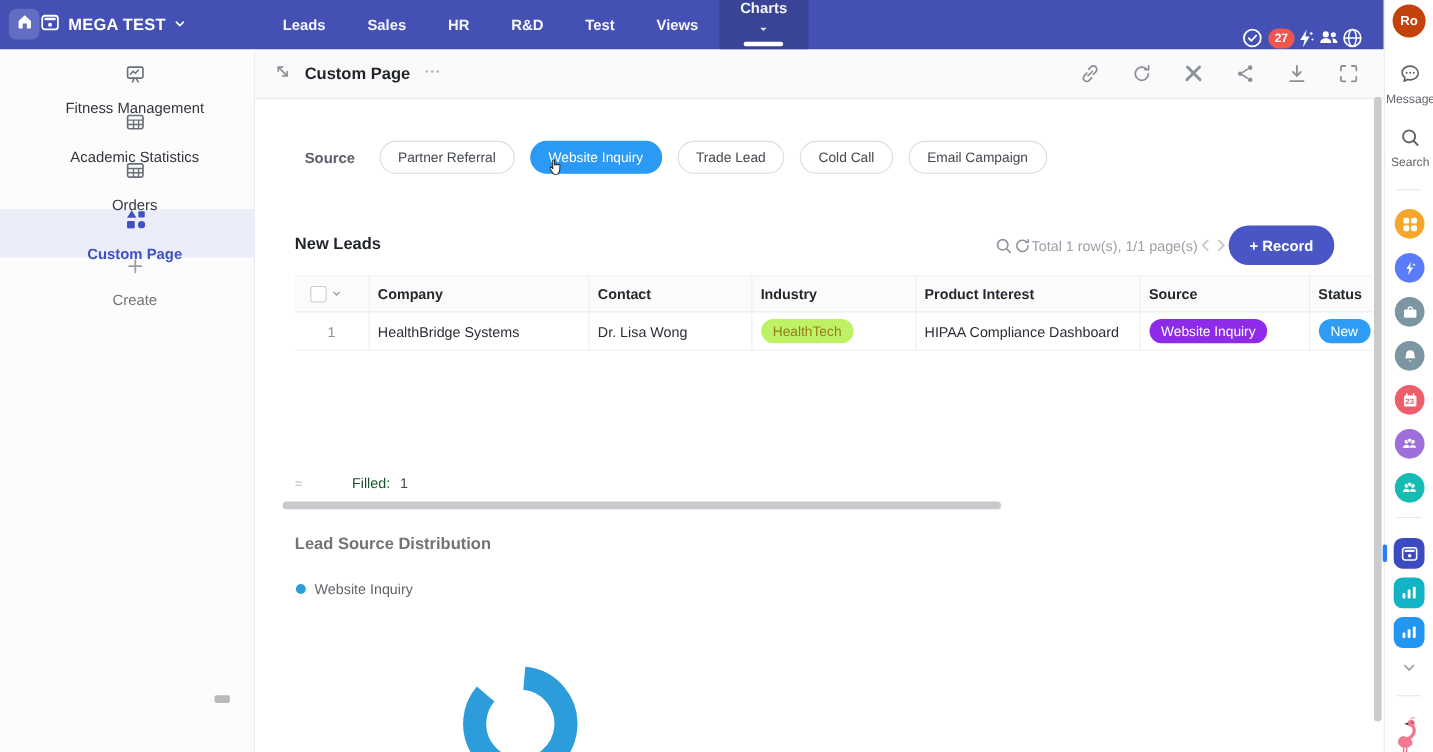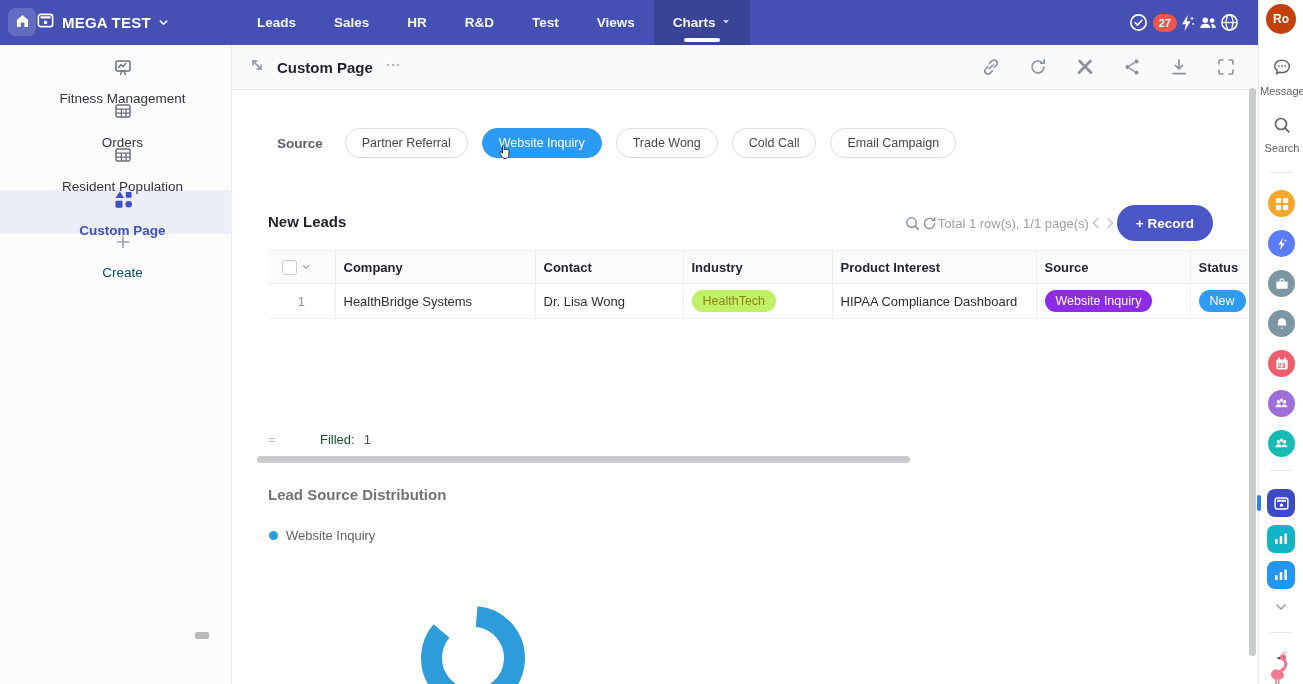--- a/index.html
+++ b/index.html
@@ -9,24 +9,24 @@
 
   
   .navbar { position:absolute; left:0; top:0; width:1258px; height:45px; background:#4450B4; }
   .home-btn { position:absolute; left:8px; top:8px; width:28px; height:28px; border-radius:7px;
     background:rgba(255,255,255,.16); display:flex; align-items:center; justify-content:center; cursor:pointer; }
   .ws { position:absolute; left:36px; top:0; height:45px; display:flex; align-items:center; gap:7px; cursor:pointer; }
   .ws-name { color:#fff; font-size:15px; font-weight:700; letter-spacing:.2px; }
   .nav-tabs { position:absolute; left:238px; top:0; height:45px; display:flex; }
   .nav-tab { height:45px; padding:0 19px; display:flex; align-items:center; gap:5px;
     color:rgba(255,255,255,.95); font-size:13.5px; font-weight:700; cursor:pointer; position:relative; }
-  .nav-tab.active { background:#3A4496; }
+  .nav-tab.active { background:#3A4496;flex-direction:column; }
   .nav-tab.active::after { content:""; position:absolute; left:50%; transform:translateX(-50%);
     bottom:3px; width:36px; height:4px; border-radius:2px; background:#fff; }
-  .nav-right { position:absolute; right:18px; top:0; height:45px; display:flex; align-items:center; }
+  .nav-right { position:absolute; right:18px; top:0; height:45px; display:flex; align-items:flex-end; }
   .nav-ico { display:flex; align-items:center; cursor:pointer; }
   .count-badge { background:#F0564E; color:#fff; font-size:11px; font-weight:700; height:18px;
     min-width:22px; padding:0 6px; border-radius:9px; display:flex; align-items:center;
     justify-content:center; margin-left:4px; }
 
   
   .rail { position:absolute; right:0; top:0; width:45px; height:684px; background:#fff;
     border-left:1px solid #e9eaee; }
   .avatar { position:absolute; left:7px; top:4px; width:30px; height:30px; border-radius:50%;
     background:#c2410c; color:#fff; font-size:12px; font-weight:700; display:flex;
@@ -42,21 +42,21 @@
   .cal-num { position:absolute; color:#EE5D6C; font-size:7px; font-weight:700; top:12px; left:0; width:27px; text-align:center; }
 
   
   .sidebar { position:absolute; left:0; top:45px; width:232px; height:639px; background:#fcfcfd;
     border-right:1px solid #ececf0; padding-top:13px; }
   .side-item { height:44px; display:flex; align-items:center; padding-left:14px; gap:12px;
     font-size:13.5px; color:#33363d; cursor:pointer;flex-direction:column; }
   .side-item svg { color:#6a6f78; flex:none; }
   .side-item.selected { background:#EBEDF9; color:#3F51C1; font-weight:700; }
   .side-item.selected svg { color:#3F51C1; }
-  .side-item.create { color:#0c4a6e; }
+  .side-item.create { color:#737373; }
   .side-item.create svg { color:#9aa0a8; }
   .side-handle { position:absolute; left:195px; top:632px; width:14px; height:7px;
     border-radius:2px; background:#b9b9b9; }
 
   
   .page-header { position:absolute; left:232px; top:45px; width:1026px; height:45px; background:#fafafa;
     border-bottom:1px solid #e9eaee; }
   .ph-left { position:absolute; left:17px; top:0; height:44px; display:flex; align-items:center; gap:12px; }
   .page-title { font-size:15px; font-weight:700; color:#1f2329; }
   .ph-icons { position:absolute; right:22px; top:0; height:44px; display:flex; align-items:center; gap:27px; }
@@ -195,28 +195,28 @@
           <path d="M4.5 9.5 7 6.8l2 1.8 2.8-3" fill="none" stroke="currentColor" stroke-width="1.4" stroke-linecap="round"></path>
           <path d="M6.5 16.5 8 13m3.5 3.5L10 13" stroke="currentColor" stroke-width="1.4" stroke-linecap="round"></path>
         </svg></span>
     <span>Fitness Management</span>
   </div>
   <div class="side-item">
     <span><svg width="18" height="18" viewBox="0 0 18 18">
           <rect x="2" y="3" width="14" height="12" rx="1.5" fill="none" stroke="currentColor" stroke-width="1.5"></rect>
           <path d="M2 7.2h14M2 11.1h14M7.4 7.2v7.8M12 7.2v7.8" stroke="currentColor" stroke-width="1.3"></path>
         </svg></span>
-    <span>Orders</span>
+    <span>Academic Statistics</span>
   </div>
   <div class="side-item">
     <span><svg width="18" height="18" viewBox="0 0 18 18">
           <rect x="2" y="3" width="14" height="12" rx="1.5" fill="none" stroke="currentColor" stroke-width="1.5"></rect>
           <path d="M2 7.2h14M2 11.1h14M7.4 7.2v7.8M12 7.2v7.8" stroke="currentColor" stroke-width="1.3"></path>
         </svg></span>
-    <span>Resident Population</span>
+    <span>Orders</span>
   </div>
   <div class="side-item selected">
     <span><svg width="18" height="18" viewBox="0 0 18 18">
           <path d="M1.5 8 5.8 1.2 10 8Z" fill="currentColor"></path>
           <rect x="1.5" y="10.8" width="7" height="7" rx="1" fill="currentColor"></rect>
           <rect x="11.8" y="2" width="5.8" height="5.8" rx="1" fill="currentColor"></rect>
           <circle cx="14.7" cy="14.3" r="3.3" fill="currentColor"></circle>
         </svg></span>
     <span>Custom Page</span>
   </div>
@@ -281,21 +281,21 @@
       </span>
   </div>
 </div>
 
 <div class="content">
 
   <div class="filter-row">
     <span class="filter-label">Source</span>
     <span class="pill">Partner Referral</span>
     <span class="pill selected">Website Inquiry</span>
-    <span class="pill">Trade Wong</span>
+    <span class="pill">Trade Lead</span>
     <span class="pill">Cold Call</span>
     <span class="pill">Email Campaign</span>
   </div>
 
   <div class="section-bar">
     <span class="section-title">New Leads</span>
     <div class="table-controls">
       <span class="chev" style="color:#8d939c">
           <svg width="17" height="17" viewBox="0 0 18 18">
             <circle cx="8" cy="8" r="5" fill="none" stroke="currentColor" stroke-width="1.6"></circle>

